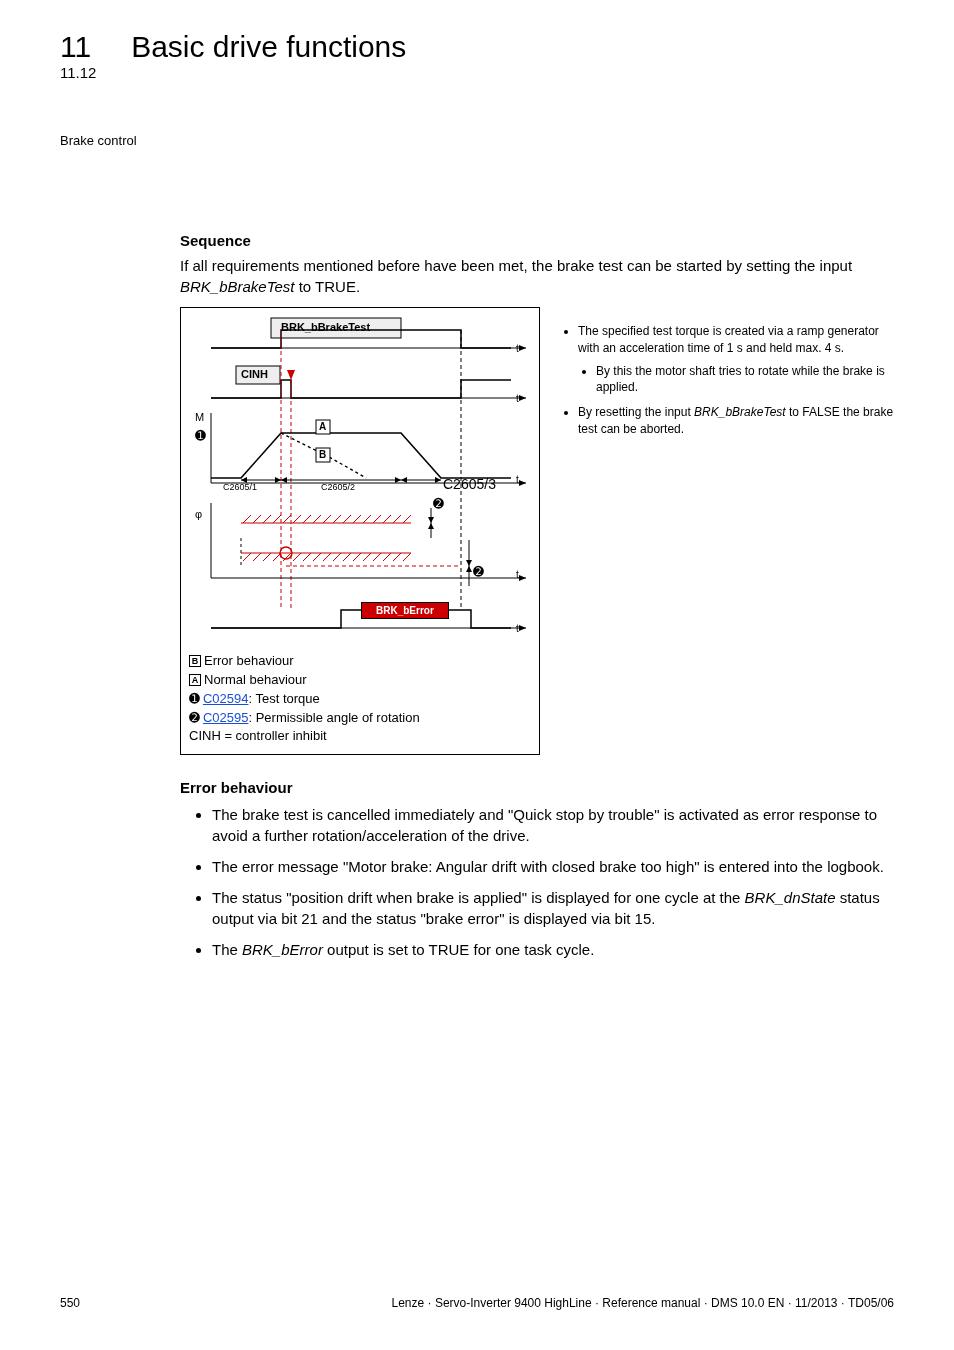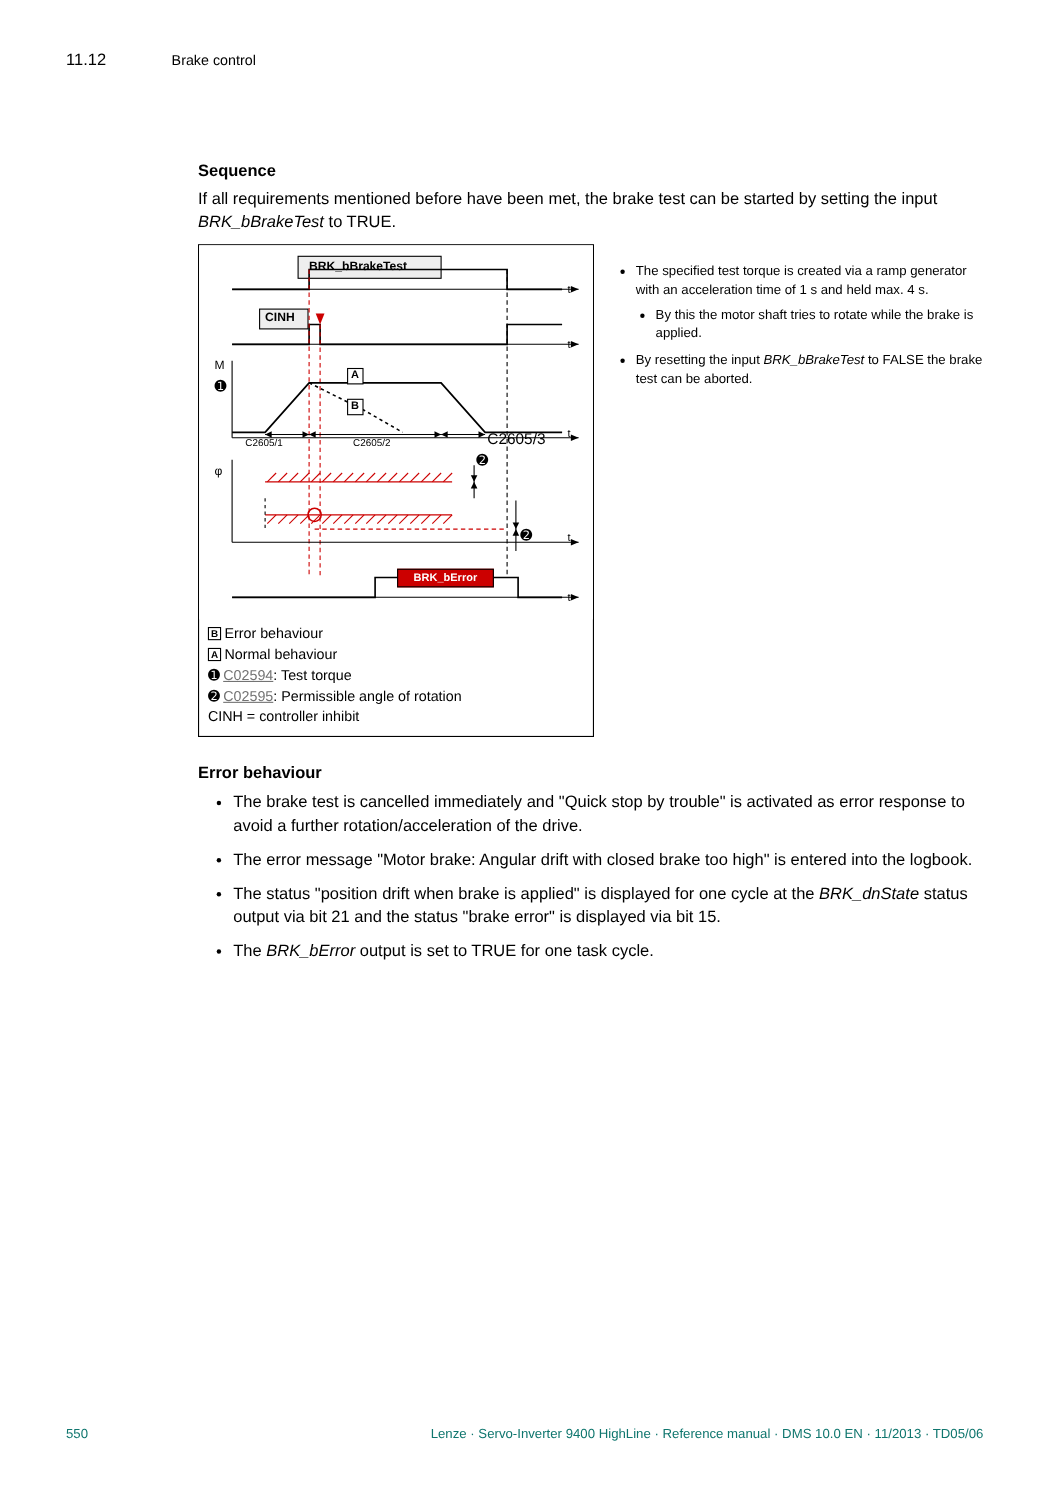--- a/index.html
+++ b/index.html
@@ -18,22 +18,23 @@
   .header-row {
     display: flex;
     align-items: baseline;
     gap: 40px;
   }
   .chnum { font-size: 30px; font-weight: 400; }
   .chtitle { font-size: 30px; font-weight: 400; }
   .sub-row {
     display: flex;
     align-items: baseline;
-    gap: 40px;
-    margin-top: 16px;
+    gap: 52px;
+    margin-top: 0;
+    flex-direction: column;
   }
   .secnum { font-size: 15px; width: 56px; }
   .sectitle { font-size: 13px; }
   .dash-line {
     margin-top: 40px;
     border: none;
     height: 14px;
     font-family: monospace;
     font-size: 16px;
     letter-spacing: 1.5px;
@@ -55,43 +56,47 @@
   .diagram { position: relative; width: 100%; height: 340px; background: #fff; }
   .right-col { flex: 1; font-size: 12px; margin-top: 16px; }
   .right-col ul { list-style: disc; padding-left: 18px; }
   .right-col li { margin-bottom: 8px; line-height: 1.4; }
   .sub-ul { padding-left: 18px; margin-top: 6px; }
   .caption-row { font-size: 12.5px; margin-top: 4px; margin-left: -48px; display:flex; gap:6px; }
   .caption-num { min-width: 42px; text-align: right; }
   .legend { padding: 4px 8px 8px 8px; line-height: 1.45; font-size: 13px; }
   .legend .sq { display: inline-block; border: 1px solid #000; font-size: 9px; line-height: 11px; width: 12px; height: 12px; text-align: center; margin-right: 3px; vertical-align: 1px; font-weight: bold;}
   .legend .circ { font-size: 13px; margin-right: 3px; }
-  .link { color: #737373; text-decoration: underline; }
+  .link { color: #1d4ed8; text-decoration: underline; }
   .bul-list { list-style: disc; padding-left: 32px; margin-top: 8px; }
   .bul-list li { margin-bottom: 10px; line-height: 1.4; }
   .footer {
     position: absolute;
     bottom: 40px;
     left: 60px;
     right: 60px;
     display: flex;
     justify-content: space-between;
     font-size: 12px;
-    color: #0f766e;
+    color: #000000;
   }
   .justify { text-align: justify; }
   
   .d-label { position:absolute; font-size:11px; }
   .d-errbox { position:absolute; background:#c00; color:#fff; border:1px solid #000; font-size:10px; font-weight:bold; padding:2px 14px; }
 </style>
 </head>
 <body>
 
 <div class="page">
 
+  <div class="header-row">
+    <div class="chnum">11</div>
+    <div class="chtitle">Basic drive functions</div>
+  </div>
   <div class="sub-row">
     <div class="secnum">11.12</div>
     <div class="sectitle">Brake control</div>
   </div>
 
   <div class="dash-line">_ _ _ _ _ _ _ _ _ _ _ _ _ _ _ _ _ _ _ _ _ _ _ _ _ _ _ _ _ _ _ _ _ _ _ _ _ _ _ _ _ _ _ _ _ _ _ _ _ _ _ _ _ _ _ _ _ _ _ _ _ _ _ _</div>
 
   <div class="content">
 
     <h4>Sequence</h4>

